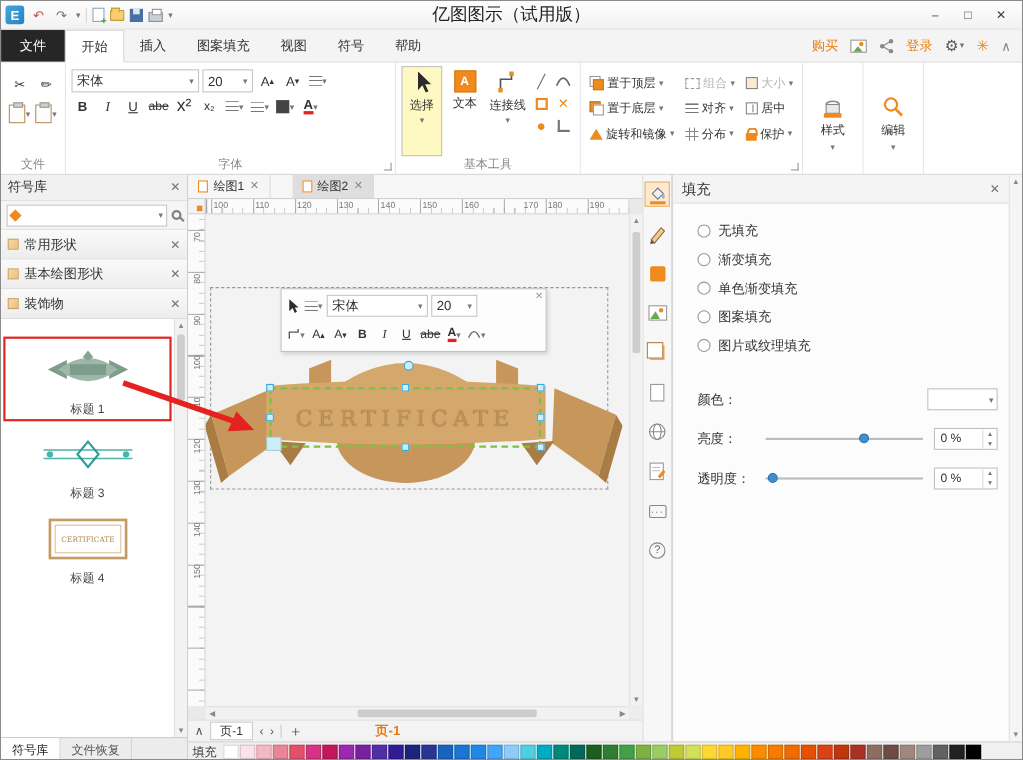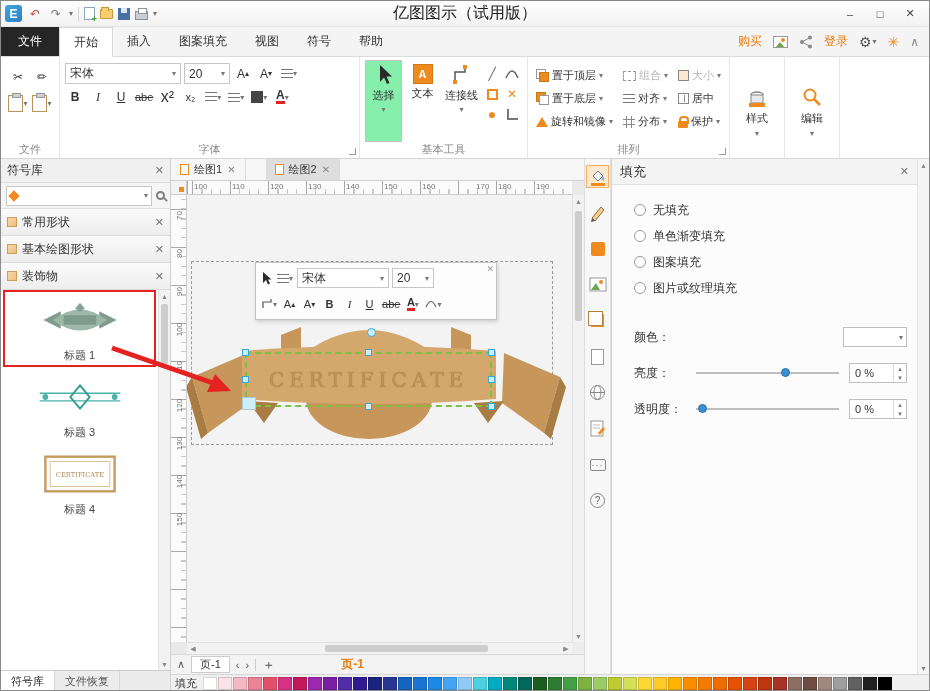--- a/index.html
+++ b/index.html
@@ -58,21 +58,21 @@
   .clipboard-ic::before { content:""; position:absolute; left:3px; top:-3px; width:7px; height:3px; background:#cfcfcf; border:1px solid #9a9a9a; }
   .bold-b { font-weight:bold; }
   .ital-i { font-style:italic; font-family:"Liberation Serif",serif; }
   .und-u { text-decoration:underline; }
   .strike { text-decoration:line-through; font-size:11px; }
   .bars { width:12px; height:9px; background:repeating-linear-gradient(#777 0 1px,transparent 1px 4px); }
   .shade-ic { width:12px; height:12px; background:#444; }
   .fcol-a { font-weight:bold; border-bottom:3px solid var(--warn-red); line-height:11px; }
 
   .bigbtn { width:37px; padding:3px 1px; display:flex; flex-direction:column; align-items:center; gap:2px; font-size:11px; color:#333; border:1px solid transparent; }
-  .bigbtn.sel { background:#86efac; border-color:#c2c2c2; }
+  .bigbtn.sel { background:#fef9c3; border-color:#c2c2c2; }
   .txt-ic { width:20px; height:20px; background:var(--accent); color:#fff; font-weight:bold; display:flex; align-items:center; justify-content:center; border:1px solid #d27a12; }
   .mini-grid { display:grid; grid-template-columns:20px 20px; grid-template-rows:20px 20px 20px; align-items:center; justify-items:center; margin-top:4px; }
   .mgi { font-size:12px; color:#666; }
   .mgi.o { color:var(--accent); }
   .sq-o { width:11px; height:11px; border:2px solid var(--accent); }
   .crop-ic { width:11px; height:11px; border-left:2px solid #777; border-bottom:2px solid #777; }
 
   .arr-grid { display:grid; grid-auto-flow:column; grid-template-rows:repeat(3,23px); grid-template-columns:repeat(3,auto); column-gap:4px; margin-top:4px; }
   .arr-item { display:flex; align-items:center; gap:3px; font-size:11px; padding:0 3px; color:#333; }
   .arr-item.disabled { color:#b5b5b5; }
@@ -102,21 +102,21 @@
   .lp-header { height:24px; display:flex; align-items:center; padding:0 6px; font-size:12px; background:#f0f0f0; border-bottom:1px solid #ddd; }
   .lp-close { margin-left:auto; color:#777; font-size:11px; }
   .lp-search { height:26px; display:flex; align-items:center; gap:4px; padding:0 5px; border-bottom:1px solid #e2e2e2; background:#f5f5f5; }
   .lib-combo { flex:1; height:20px; border:1px solid #c6c6c6; background:#fff; display:flex; align-items:center; padding:0 3px; }
   .diamond { width:8px; height:8px; background:var(--accent); transform:rotate(45deg); }
   .mag { width:9px; height:9px; border:2px solid #808080; border-radius:50%; position:relative; }
   .mag::after { content:""; position:absolute; width:6px; height:2px; background:#808080; transform:rotate(45deg); right:-5px; bottom:-2px; }
   .lp-sec { height:27px; display:flex; align-items:center; gap:5px; padding:0 6px; background:linear-gradient(#fafafa,#ededed); border-bottom:1px solid #ddd; font-size:12px; }
   .grid-ic { width:10px; height:10px; border:1px solid #caa05a; background:linear-gradient(135deg,#f7d9a8,#eebf7a); }
   .lp-items-wrap { flex:1; display:flex; background:#fff; overflow:hidden; }
-  .lp-items { flex:1; padding:0 2px; }
+  .lp-items { flex:1; padding:16px 2px; }
   .sym-item { display:flex; flex-direction:column; align-items:center; gap:3px; padding:5px 2px 4px; }
   .sym-item.highlighted { outline:2px solid var(--warn-red); outline-offset:-2px; }
   .sym-label { font-size:11px; color:#444; }
   .lp-tabs { height:22px; display:flex; background:#ececec; border-top:1px solid #ccc; font-size:11px; }
   .lp-tab { padding:0 10px; display:flex; align-items:center; border-right:1px solid #d5d5d5; color:#555; }
   .lp-tab.active { background:#fff; color:#222; }
 
   
   .vsb { width:12px; background:#f2f2f2; border-left:1px solid #e0e0e0; display:flex; flex-direction:column; }
   .sb-arrow { height:12px; display:flex; align-items:center; justify-content:center; font-size:7px; color:#888; }
@@ -412,21 +412,20 @@
         <div class="arr-item">
             <span class="ctr-ic"></span>
             <span>居中</span>
           </div>
         <div class="arr-item">
             <span class="lock"></span>
             <span>保护</span>
             <span class="dda">▾</span>
           </div>
       </div>
-      <div class="rgroup-label">排列</div>
       <span class="launcher"></span>
     </div>
 
     <div class="rgroup">
       <div class="rgroup-body tallbtn">
         <svg width="22" height="22">
             <path d="M5,9 a6,3 0 0 1 12,0" fill="none" stroke="#888" stroke-width="1.5"></path>
             <rect x="5" y="9" width="12" height="8" fill="#e8e8ee" stroke="#888"></rect>
             <rect x="3" y="17" width="16" height="4" fill="var(--accent)"></rect>
           </svg>
@@ -725,20 +724,24 @@
           <div class="rp-main">
             <div class="rp-header">
               <span>填充</span>
               <span class="lp-close">✕</span>
             </div>
             <div class="rp-body">
               <div>
                   <div class="fill-opt">
                     <span class="radio"></span>
                     <span>无填充</span>
+                  </div>
+                  <div class="fill-opt">
+                    <span class="radio"></span>
+                    <span>渐变填充</span>
                   </div>
                   <div class="fill-opt">
                     <span class="radio"></span>
                     <span>单色渐变填充</span>
                   </div>
                   <div class="fill-opt">
                     <span class="radio"></span>
                     <span>图案填充</span>
                   </div>
                   <div class="fill-opt">

